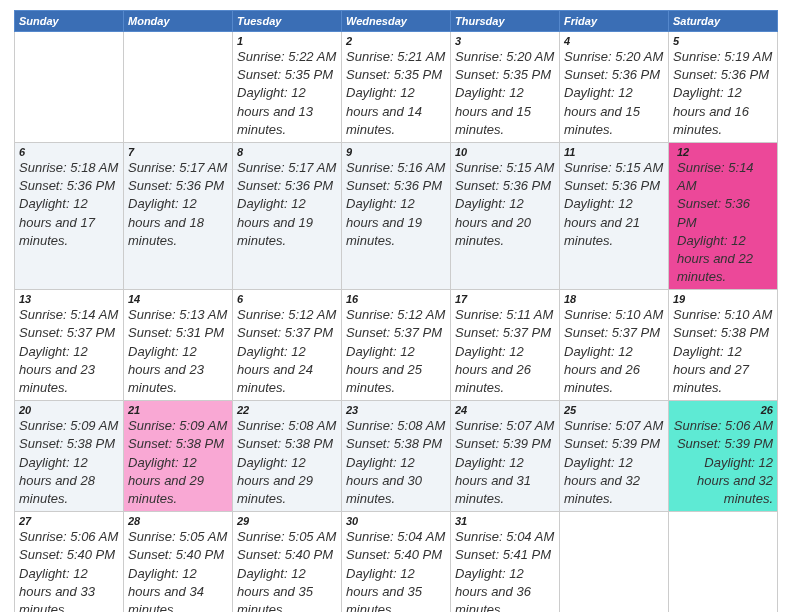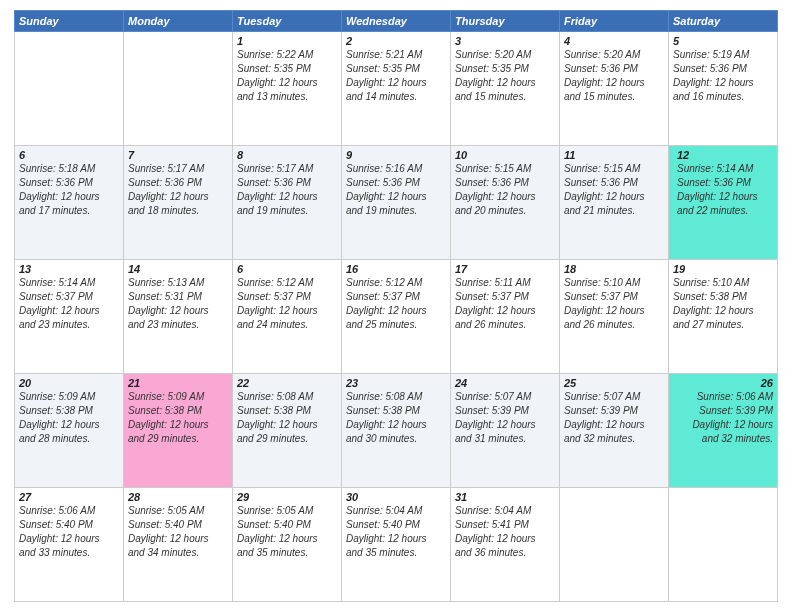--- a/index.html
+++ b/index.html
@@ -76,21 +76,21 @@
       background: #f5f5f5;
     }
     .day-num {
       font-size: 11px;
       font-weight: bold;
       color: #222;
       display: block;
       margin-bottom: 1px;
     }
     .day-info {
-      font-size: 10px;
+      font-size: 13px;
       color: #333;
       line-height: 1.4;
     }
     .empty-cell {
       background: #f9f9f9;
     }
   </style>
 </head>
 <body>
 
@@ -173,21 +173,21 @@
             <div class="day-info" style="white-space: pre-line;">Sunrise: 5:15 AM
 Sunset: 5:36 PM
 Daylight: 12 hours and 20 minutes.</div>
           </td>
           <td style="background: rgb(240, 244, 248);">
             <span class="day-num">11</span>
             <div class="day-info" style="white-space: pre-line;">Sunrise: 5:15 AM
 Sunset: 5:36 PM
 Daylight: 12 hours and 21 minutes.</div>
           </td>
-          <td style="background: #5eead4; padding-left: 8px;">
+          <td style="background: #ec4899; padding-left: 8px;">
             <span class="day-num">12</span>
             <div class="day-info" style="white-space: pre-line;">Sunrise: 5:14 AM
 Sunset: 5:36 PM
 Daylight: 12 hours and 22 minutes.</div>
           </td>
         </tr>
         <tr>
           <td>
             <span class="day-num">13</span>
             <div class="day-info" style="white-space: pre-line;">Sunrise: 5:14 AM

